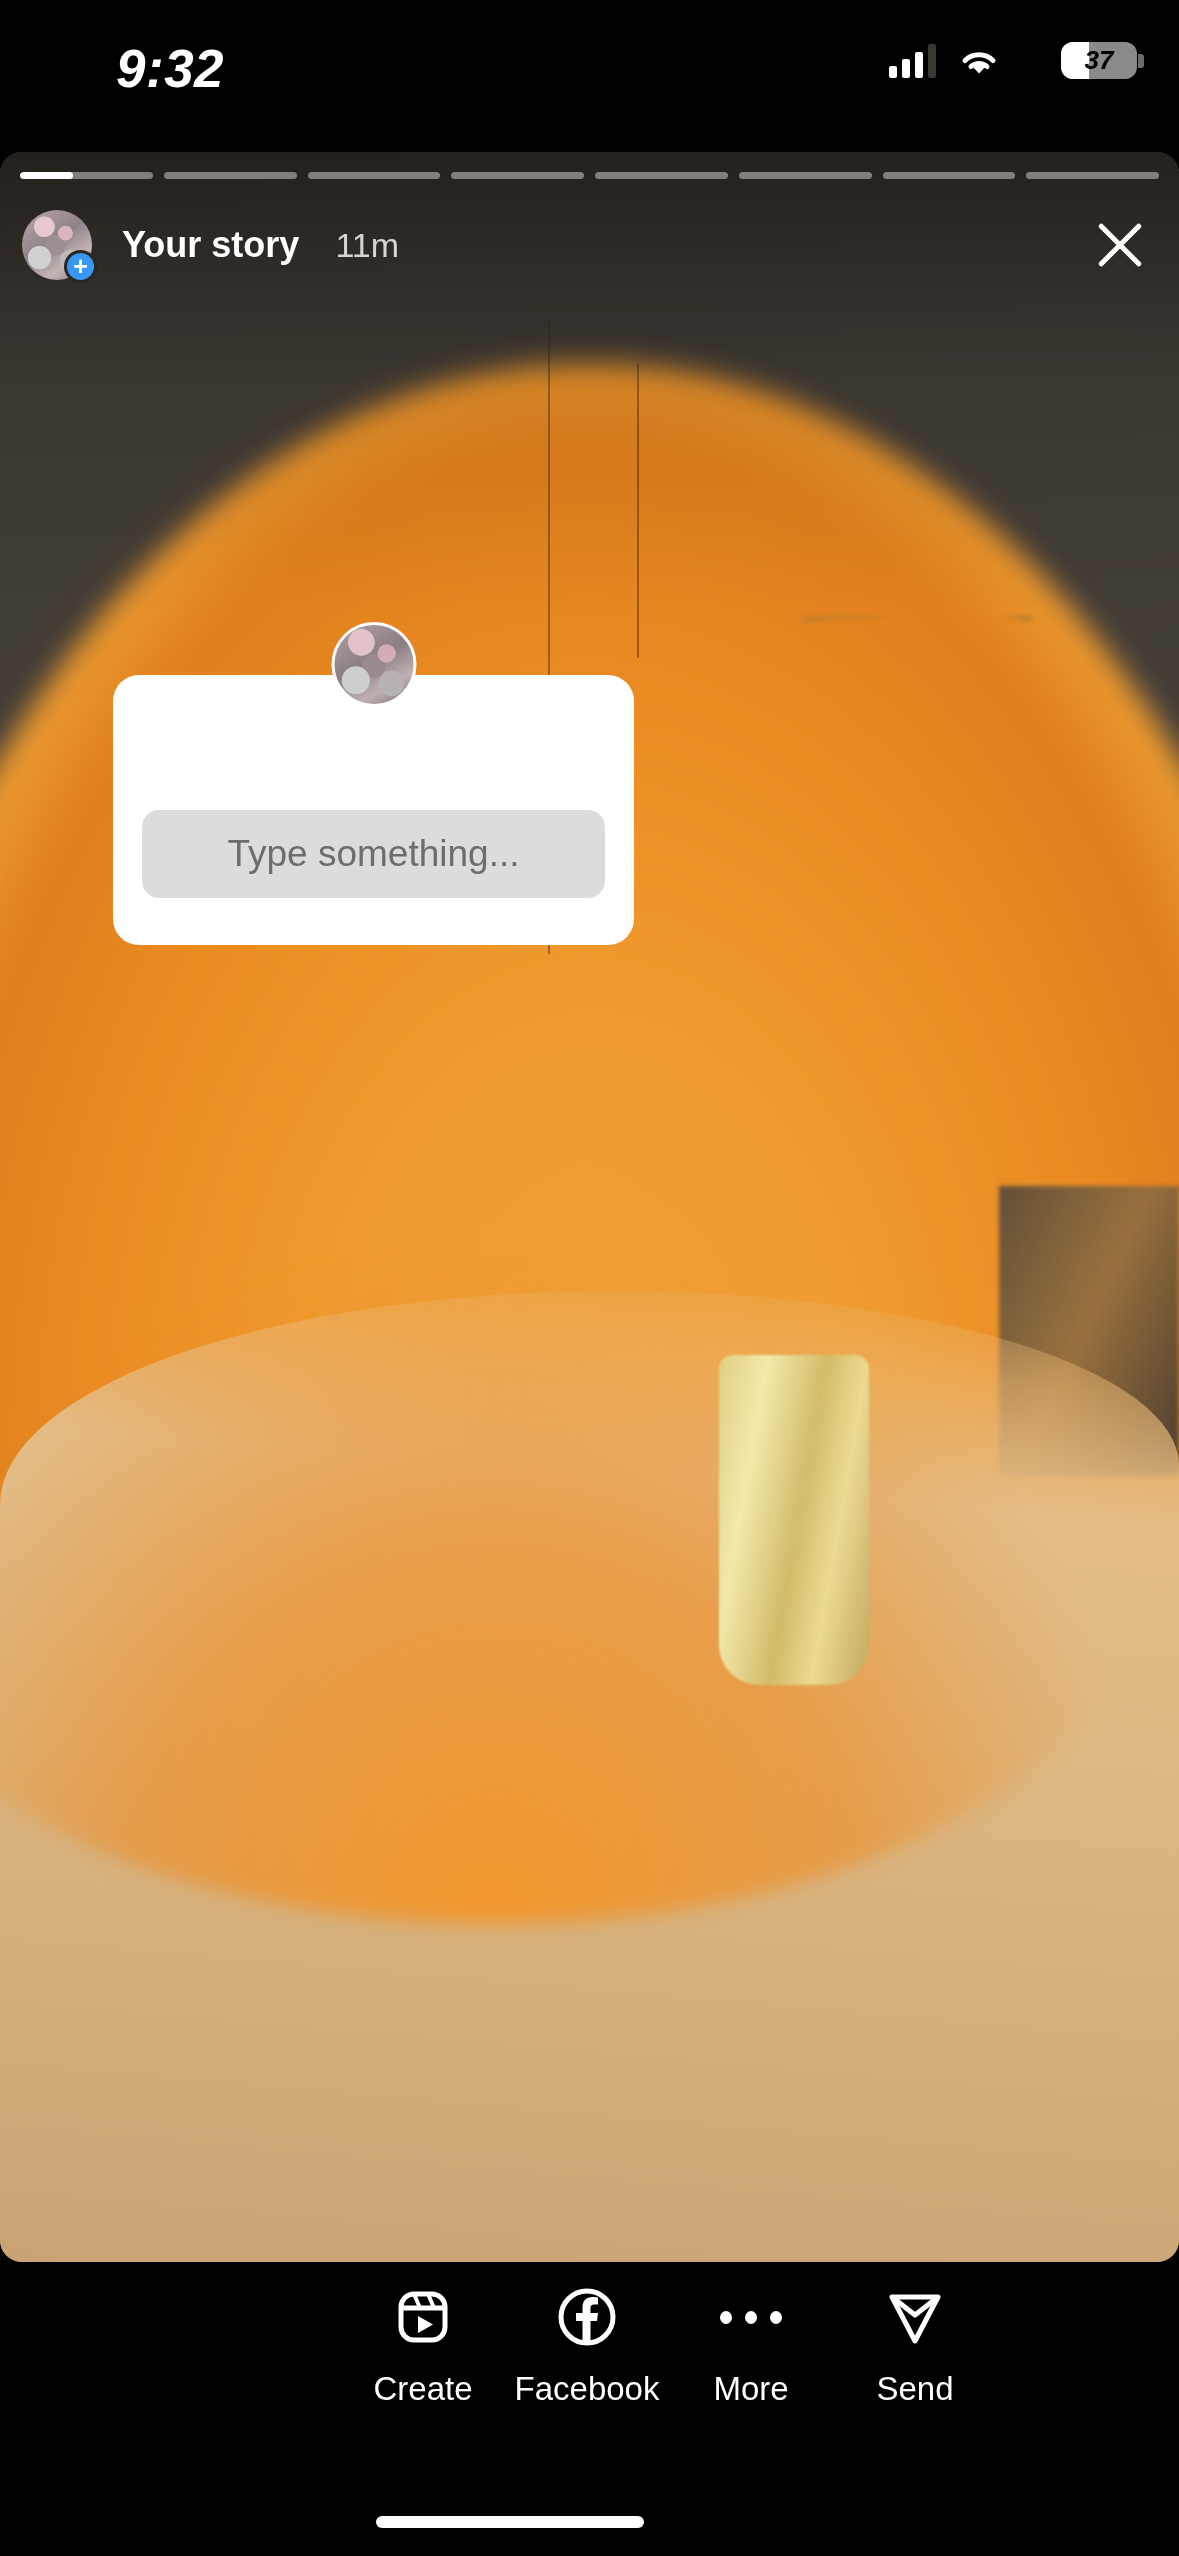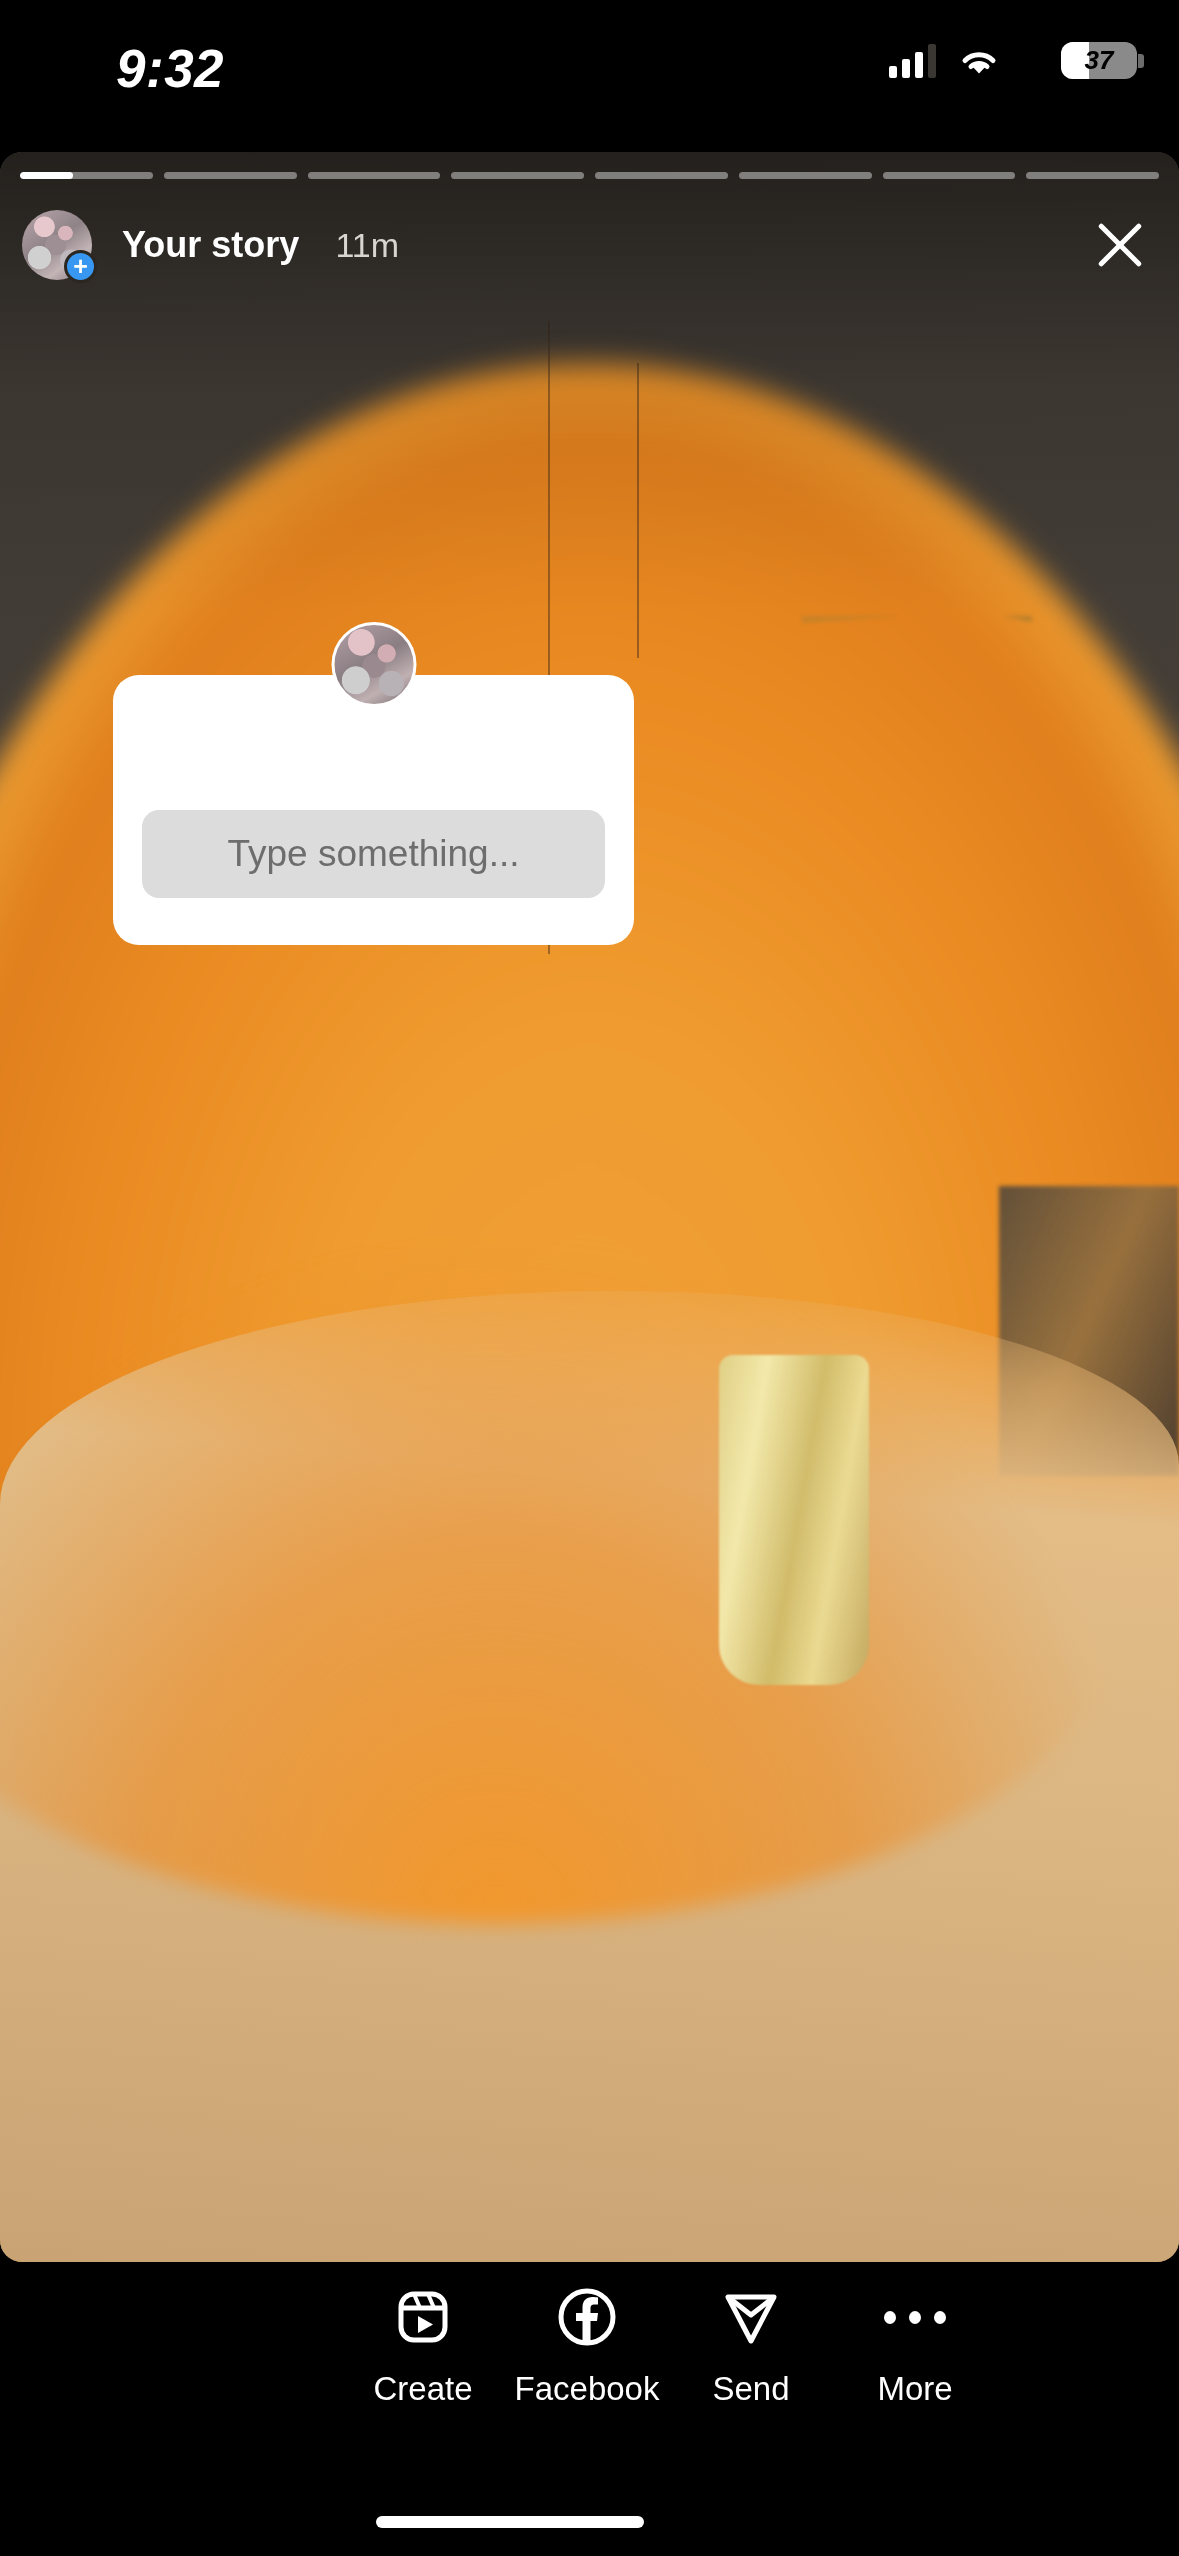--- a/index.html
+++ b/index.html
@@ -349,35 +349,35 @@
         <span class="tb-icon">
           <svg viewBox="0 0 62 62" width="62" height="62" aria-hidden="true">
             <circle cx="31" cy="31" r="26" fill="none" stroke="#fff" stroke-width="5"></circle>
             <path d="M34.5 57 V35 H41 L42 27 H34.5 V22.5 C34.5 20 35.3 18.5 39 18.5 H42 V11.5 C40.8 11.3 38.6 11 36.3 11 C30.5 11 26.5 14.6 26.5 21.4 V27 H20 V35 H26.5 V57 Z" fill="#fff"></path>
           </svg>
         </span>
         <span class="tb-label">Facebook</span>
       </div>
 
       <div class="tb-item">
+        <span class="tb-icon dots">
+          <span></span>
+            <span></span>
+            <span></span>
+        </span>
+        <span class="tb-label">More</span>
+      </div>
+
+      <div class="tb-item">
         <span class="tb-icon">
           <svg viewBox="0 0 62 62" width="62" height="62" aria-hidden="true">
             <path d="M8 11 H54 L31 55 Z" fill="none" stroke="#fff" stroke-width="5" stroke-linejoin="round"></path>
             <path d="M8 11 L31 29 L54 11" fill="none" stroke="#fff" stroke-width="5" stroke-linejoin="round"></path>
           </svg>
         </span>
         <span class="tb-label">Send</span>
       </div>
 
-      <div class="tb-item">
-        <span class="tb-icon dots">
-          <span></span>
-            <span></span>
-            <span></span>
-        </span>
-        <span class="tb-label">More</span>
-      </div>
-
     </div>
     <div id="home-indicator"></div>
   </div>
 
 </div>
 
 </body></html>

